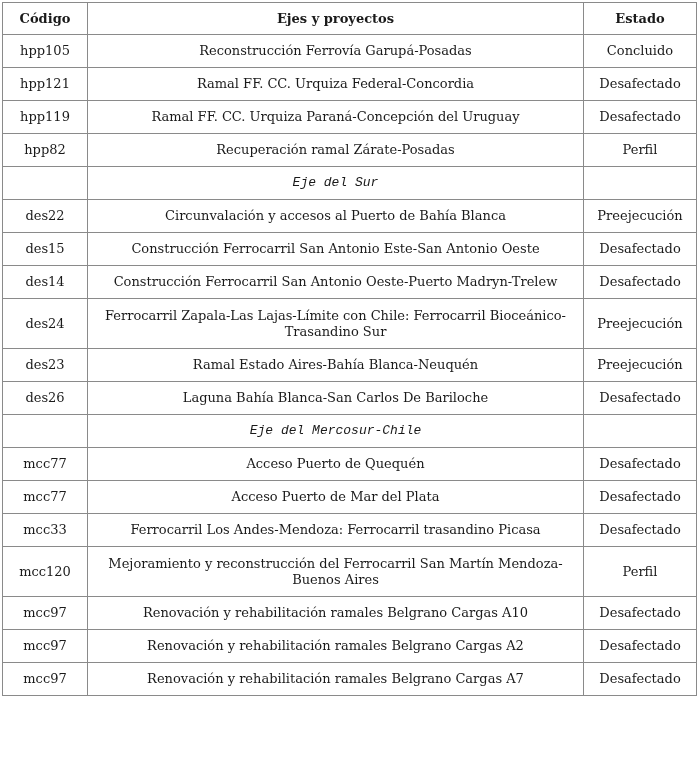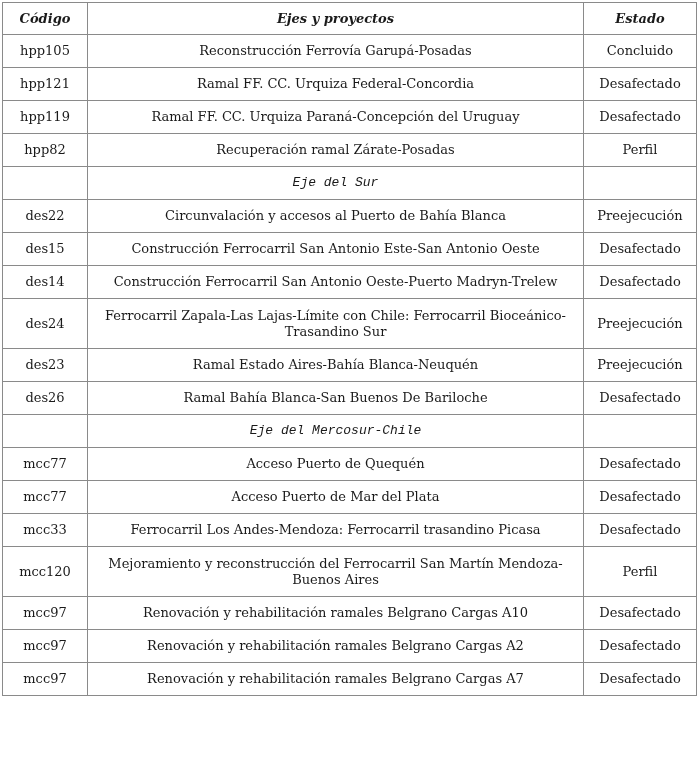--- a/index.html
+++ b/index.html
@@ -17,21 +17,21 @@
   col.c2 { width: 496px; }
   col.c3 { width: 113px; }
   th, td {
     border: 1px solid #8a8a8a;
     text-align: center;
     vertical-align: middle;
     padding: 0 6px;
     height: 32px;
     line-height: 16px;
   }
-  th { font-weight: bold; height: 31px; font-style: italic; }
+  th { font-weight: bold; height: 31px; }
   td.two { height: 49px; }
   tr.bold td { font-weight: normal; }
   tr.section td.axis { font-style: italic; font-family: Liberation Mono, monospace; }
 </style>
 </head>
 <body>
 
 <table>
   <colgroup>
       <col class="c1">
@@ -91,21 +91,21 @@
       <td class="two">Ferrocarril Zapala-Las Lajas-Límite con Chile: Ferrocarril Bioceánico-Trasandino Sur</td>
       <td class="two">Preejecución</td>
     </tr>
     <tr>
       <td>des23</td>
       <td>Ramal Estado Aires-Bahía Blanca-Neuquén</td>
       <td>Preejecución</td>
     </tr>
     <tr class="bold">
       <td>des26</td>
-      <td>Ramal Bahía Blanca-San Buenos De Bariloche</td>
+      <td>Laguna Bahía Blanca-San Carlos De Bariloche</td>
       <td>Desafectado</td>
     </tr>
     <tr class="section">
       <td></td>
       <td class="axis">Eje del Mercosur-Chile</td>
       <td></td>
     </tr>
     <tr class="bold">
       <td>mcc77</td>
       <td>Acceso Puerto de Quequén</td>

